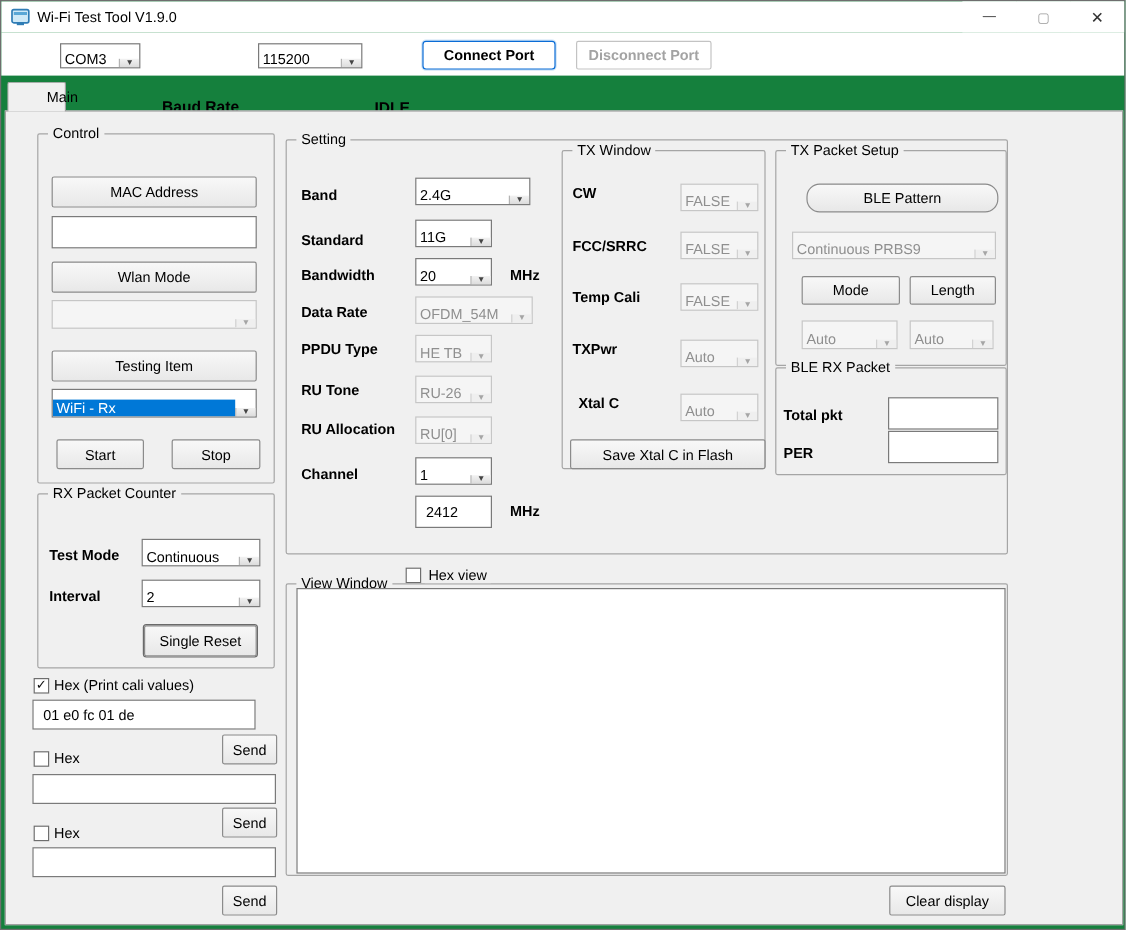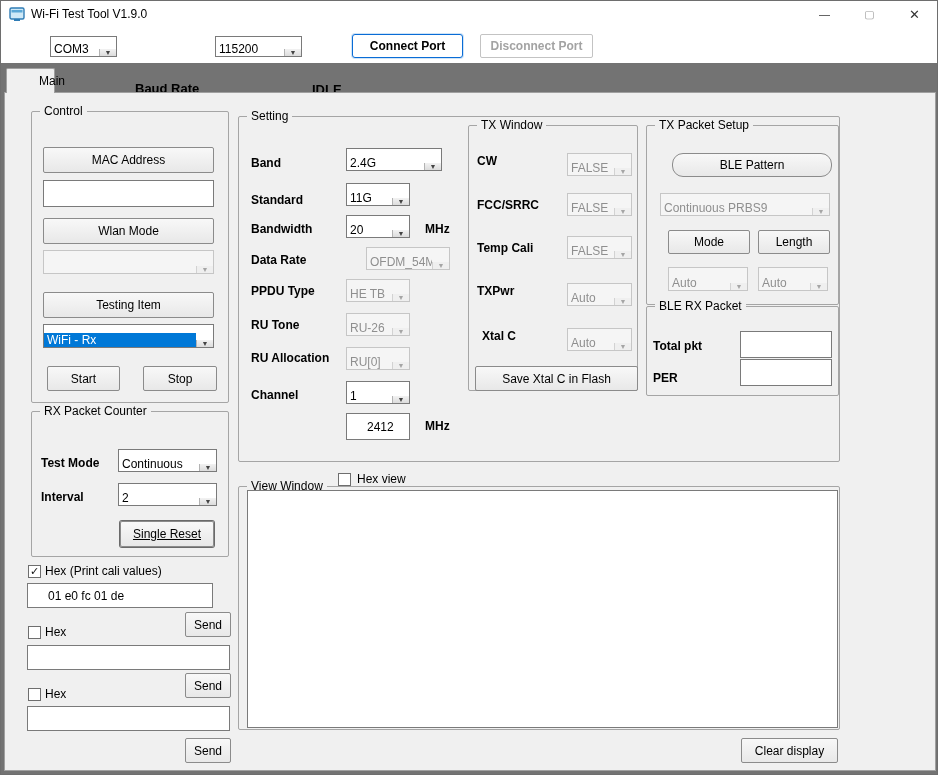--- a/index.html
+++ b/index.html
@@ -1,40 +1,40 @@
 <!DOCTYPE html>
 <html><head>
 <meta charset="utf-8">
 <style>
   * { margin:0; padding:0; box-sizing:border-box; }
   html,body { background:#d8d8d8; }
   body { font-family:"Liberation Sans", sans-serif; font-size:12px; color:#000; }
   #app {
-    position:relative; width:938px; height:775px; background:#737373;
+    position:relative; width:938px; height:775px; background:#15803d;
     border:1px solid #6e6e6e; overflow:hidden;
   }
   
   .titlebar { position:absolute; left:0; top:0; width:100%; height:26px; background:#fff; }
   .app-icon { position:absolute; left:8px; top:5px; width:16px; height:16px; }
   .win-title { position:absolute; left:30px; top:6px; font-size:12px; }
   .win-btn { position:absolute; top:0; width:45px; height:26px; display:flex; align-items:center; justify-content:center; font-size:11px; color:#333; cursor:default; background:#fff; }
   
   .toolbar { position:absolute; left:0; top:26px; width:100%; height:36px; background:#fff; }
   .lbl { position:absolute; font-size:12px; white-space:nowrap;margin-top:44px; }
   .lbl.b { font-weight:bold; font-size:13px; }
   .flbl { position:absolute; font-size:12px; font-weight:bold; white-space:nowrap; }
   
   .btn { position:absolute; display:flex; align-items:center; justify-content:center;
     background:linear-gradient(#f8f8f8,#e8e8e8); border:1px solid #8b8b8b; border-radius:2px;
     font-size:12px; white-space:nowrap; cursor:default; }
   .btn.primary { border:1px solid #0a6cd6; border-radius:3px; font-weight:bold; box-shadow:0 0 0 1px #cfe4f7; }
   .btn.disabled { color:#a3a3a3; border-color:#c3c3c3; background:#f4f4f4; box-shadow:none; font-weight:bold; }
-  .btn.focused { box-shadow:0 0 0 1px #6a6a6a;text-decoration:underline; }
-  
-  .input { position:absolute; background:#fff; border:1px solid #7a7a7a; display:flex; align-items:center; padding-left:20px; font-size:12px; overflow:hidden; white-space:nowrap; }
+  .btn.focused { box-shadow:0 0 0 1px #6a6a6a; }
+  
+  .input { position:absolute; background:#fff; border:1px solid #7a7a7a; display:flex; align-items:center; padding-left:8px; font-size:12px; overflow:hidden; white-space:nowrap; }
   .combo { position:absolute; background:#fff; border:1px solid #7a7a7a; display:flex; align-items:flex-end; overflow:hidden; }
   .combo .value { flex:1; display:flex; align-items:center; padding-left:3px; font-size:12px; white-space:nowrap; overflow:hidden; }
   .combo .arrow { width:17px; display:flex; align-items:center; justify-content:center; font-size:7px; color:#444;
     background:linear-gradient(#f2f2f2,#dcdcdc); border-left:1px solid #b3b3b3; }
   .combo.disabled { border-color:#c6c6c6; background:#f5f5f5; }
   .combo.disabled .value { color:#8f8f8f; }
   .combo.disabled .arrow { color:#a5a5a5; background:#efefef; border-left-color:#d2d2d2; }
   .combo.highlight .value { background:#0078d7; color:#fff; }
   
   .group { position:absolute; border:1px solid #a5a5a5; border-radius:2px; }
@@ -145,21 +145,21 @@
     <span class="value">11G</span>
     <span class="arrow">▼</span>
   </div>
   <span class="flbl" style="left:250px; top:221px;">Bandwidth</span>
   <div class="combo" style="left:345px; top:214px; width:64px; height:23px;">
     <span class="value">20</span>
     <span class="arrow">▼</span>
   </div>
   <span class="flbl" style="left:424px; top:221px;">MHz</span>
   <span class="flbl" style="left:250px; top:252px;">Data Rate</span>
-  <div class="combo disabled" style="left:345px; top:246px; width:84px; height:23px;margin-left:20px;">
+  <div class="combo disabled" style="left:345px; top:246px; width:98px; height:23px;">
     <span class="value">OFDM_54M</span>
     <span class="arrow">▼</span>
   </div>
   <span class="flbl" style="left:250px; top:283px;">PPDU Type</span>
   <div class="combo disabled" style="left:345px; top:278px; width:64px; height:23px;">
     <span class="value">HE TB</span>
     <span class="arrow">▼</span>
   </div>
   <span class="flbl" style="left:250px; top:317px;">RU Tone</span>
   <div class="combo disabled" style="left:345px; top:312px; width:64px; height:23px;">

